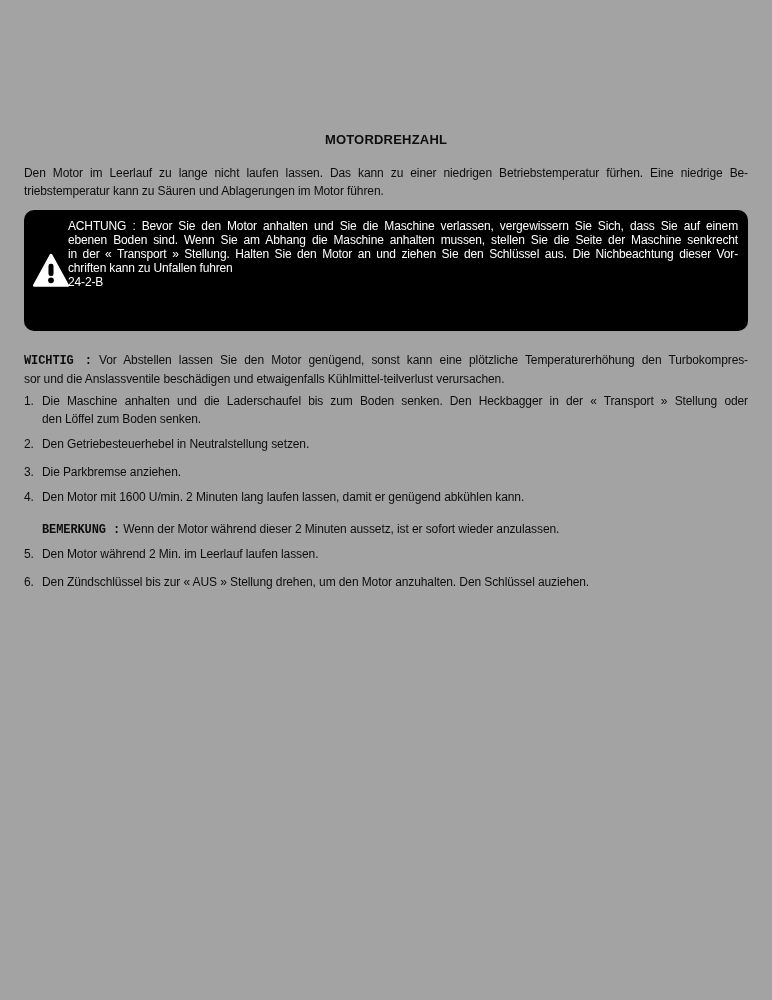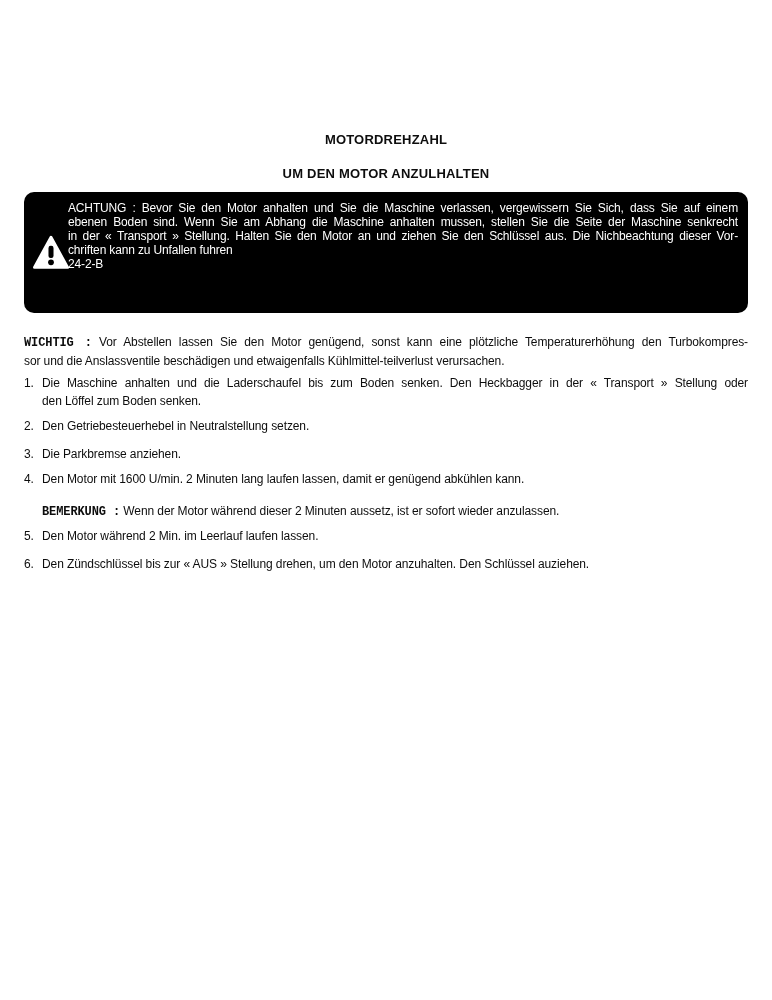--- a/index.html
+++ b/index.html
@@ -2,21 +2,21 @@
 <html><head>
 <meta charset="utf-8">
 <style>
   * { margin: 0; padding: 0; box-sizing: border-box; }
   html, body { background: #e8e8e8; }
   .page {
     position: relative;
     width: 772px;
     height: 1000px;
     margin: 0 auto;
-    background: #ffffff;
+    background: #a3a3a3;
     font-family: "Liberation Sans", "DejaVu Sans", sans-serif;
     color: #0d0d0d;
     overflow: hidden;
   }
   .content {
     position: absolute;
     left: 24px;
     right: 24px;
     top: 0;
     font-size: 12px;
@@ -94,22 +94,25 @@
   .step-6 { margin-top: 10px; }
 </style>
 </head>
 <body>
 
 <div class="page">
   <div class="content">
 
     <div class="heading title">MOTORDREHZAHL</div>
 
+    <div class="para intro">
+      <div class="jline">Den Motor im Leerlauf zu lange nicht laufen lassen. Das kann zu einer niedrigen Betriebstemperatur fürhen. Eine niedrige Be-</div>
+      <div>triebstemperatur kann zu Säuren und Ablagerungen im Motor führen.</div>
+    </div>
 
-    <div class="heading subtitle">UM DEN MOTOR ANZULHALTEN</div>
 
     <div class="warning-box">
       <div class="warning-icon">
         <svg viewBox="0 0 100 96" width="36" height="40" aria-hidden="true">
           <path d="M50 4 L96 88 L4 88 Z" fill="#ffffff" stroke="#ffffff" stroke-width="8" stroke-linejoin="round"></path>
           <rect x="43" y="28" width="14" height="34" rx="6" fill="#000000"></rect>
           <circle cx="50" cy="74" r="8" fill="#000000"></circle>
         </svg>
       </div>
       <div class="warning-text">

